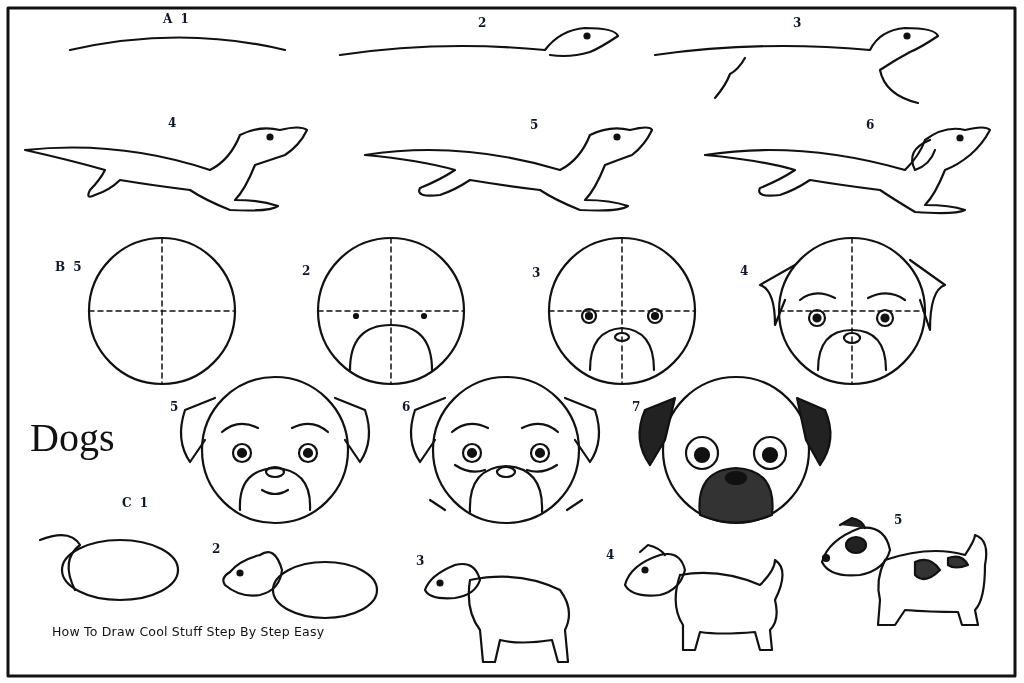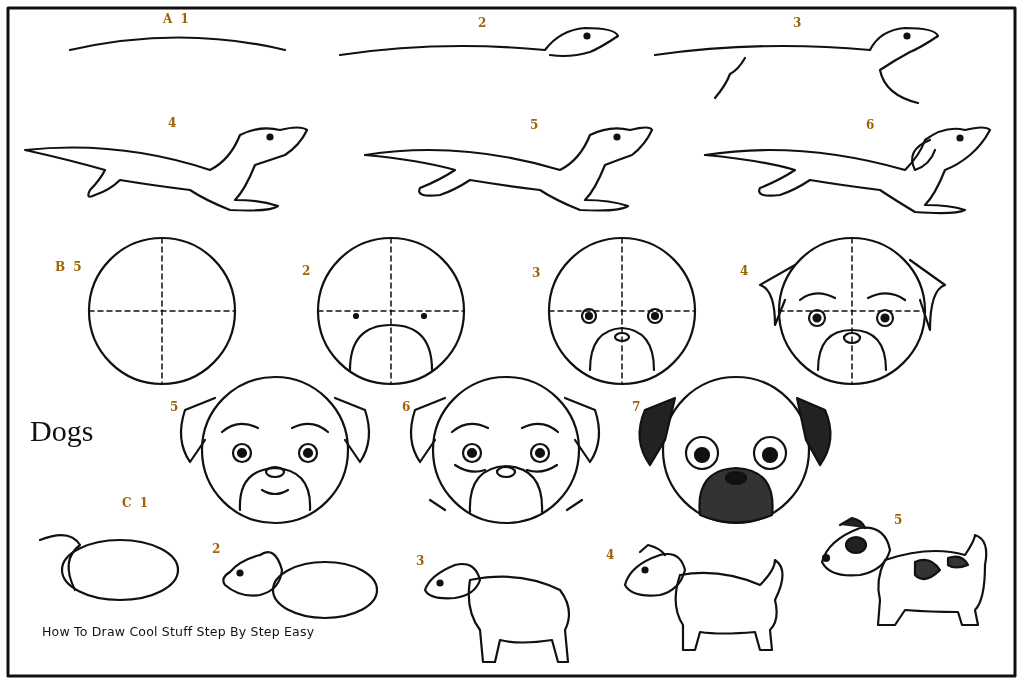--- a/index.html
+++ b/index.html
@@ -1,21 +1,21 @@
 <!DOCTYPE html>
 <html><head>
 <meta charset="utf-8">
 <style>
   html,body{margin:0;padding:0;background:#fff;}
   body{width:1024px;height:683px;position:relative;overflow:hidden;font-family:"Liberation Sans",sans-serif;}
   .sheet{position:absolute;left:0;top:0;width:1024px;height:683px;}
   svg{position:absolute;left:0;top:0;}
-  .lbl{position:absolute;font-family:"DejaVu Serif",serif;font-weight:bold;font-size:12px;color:#a16207;letter-spacing:2px;}
-  .title{position:absolute;left:30px;top:414px;font-family:"Liberation Serif",serif;font-size:30px;color:#111;}
-  .caption{position:absolute;left:42px;top:624px;font-family:"DejaVu Sans",sans-serif;font-size:12.5px;color:#111;letter-spacing:0.2px;}
+  .lbl{position:absolute;font-family:"DejaVu Serif",serif;font-weight:bold;font-size:12px;color:#0f172a;letter-spacing:2px;}
+  .title{position:absolute;left:30px;top:414px;font-family:"Liberation Serif",serif;font-size:40px;color:#111;}
+  .caption{position:absolute;left:52px;top:624px;font-family:"DejaVu Sans",sans-serif;font-size:12.5px;color:#111;letter-spacing:0.2px;}
 </style>
 </head>
 <body>
 
 <div class="sheet">
 <svg width="1024" height="683" viewBox="0 0 1024 683" fill="none" stroke="#111" stroke-width="2.2" stroke-linecap="round" stroke-linejoin="round">
 
   <rect x="8" y="8" width="1007" height="668" stroke-width="3"></rect>
 
   <g>

